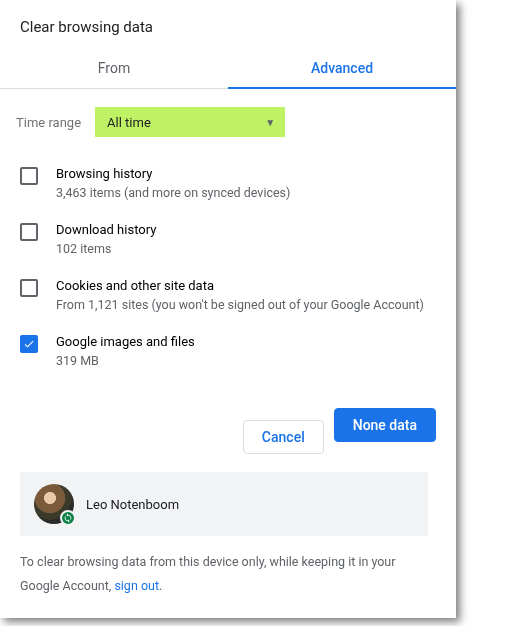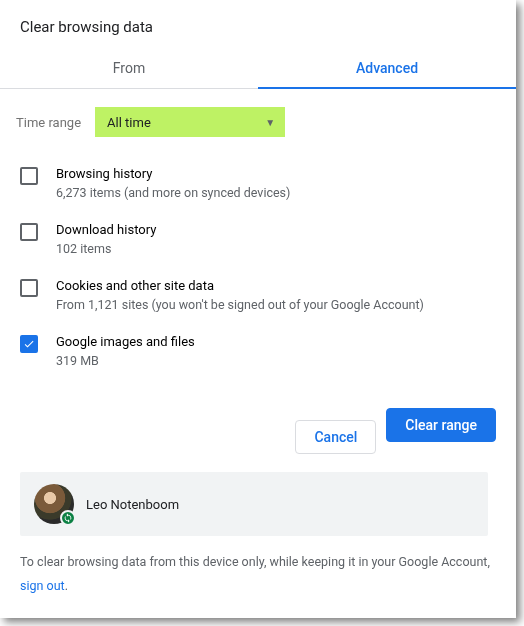--- a/index.html
+++ b/index.html
@@ -7,21 +7,21 @@
   body {
     font-family: Roboto, "Segoe UI", Arial, sans-serif;
     font-size: 13px;
     color: #202124;
     background: #fff;
     width: 524px;
     height: 626px;
     position: relative;
   }
   .window {
-    width: 516px;
+    width: 456px;
     height: 618px;
     background: #fff;
     box-shadow: 4px 4px 8px rgba(0,0,0,0.5);
     position: relative;
     display: flex;
     flex-direction: column;
   }
   .header {
     padding: 18px 20px 14px 20px;
     font-size: 15px;
@@ -194,21 +194,21 @@
         <span>All time</span>
         <span class="caret">▼</span>
       </div>
     </div>
 
     <div id="options-container">
         <div class="option-row">
           <div class="cb"></div>
           <div class="opt-text">
             <div class="title">Browsing history</div>
-            <div class="sub">6,273 items (and more on synced devices)</div>
+            <div class="sub">3,463 items (and more on synced devices)</div>
           </div>
         </div>
         <div class="option-row">
           <div class="cb"></div>
           <div class="opt-text">
             <div class="title">Download history</div>
             <div class="sub">102 items</div>
           </div>
         </div>
         <div class="option-row">
@@ -231,21 +231,21 @@
         </div>
         <div class="option-row">
           <div class="cb"></div>
         </div>
       </div>
 
   </div>
 
   <div class="footer-btns">
     <div class="btn btn-outline">Cancel</div>
-    <div class="btn btn-primary">Clear range</div>
+    <div class="btn btn-primary">None data</div>
   </div>
 
   <div class="account-box">
     <div class="avatar-wrap">
       <div class="avatar"></div>
       <div class="sync-badge">
         <svg viewBox="0 0 24 24">
             <path fill="#fff" d="M12 4V1L8 5l4 4V6c3.3 0 6 2.7 6 6 0 1-.3 2-.7 2.8l1.5 1.5C19.5 15 20 13.6 20 12c0-4.4-3.6-8-8-8zm0 14c-3.3 0-6-2.7-6-6 0-1 .3-2 .7-2.8L5.2 7.7C4.5 9 4 10.4 4 12c0 4.4 3.6 8 8 8v3l4-4-4-4v3z"></path>
           </svg>
       </div>

